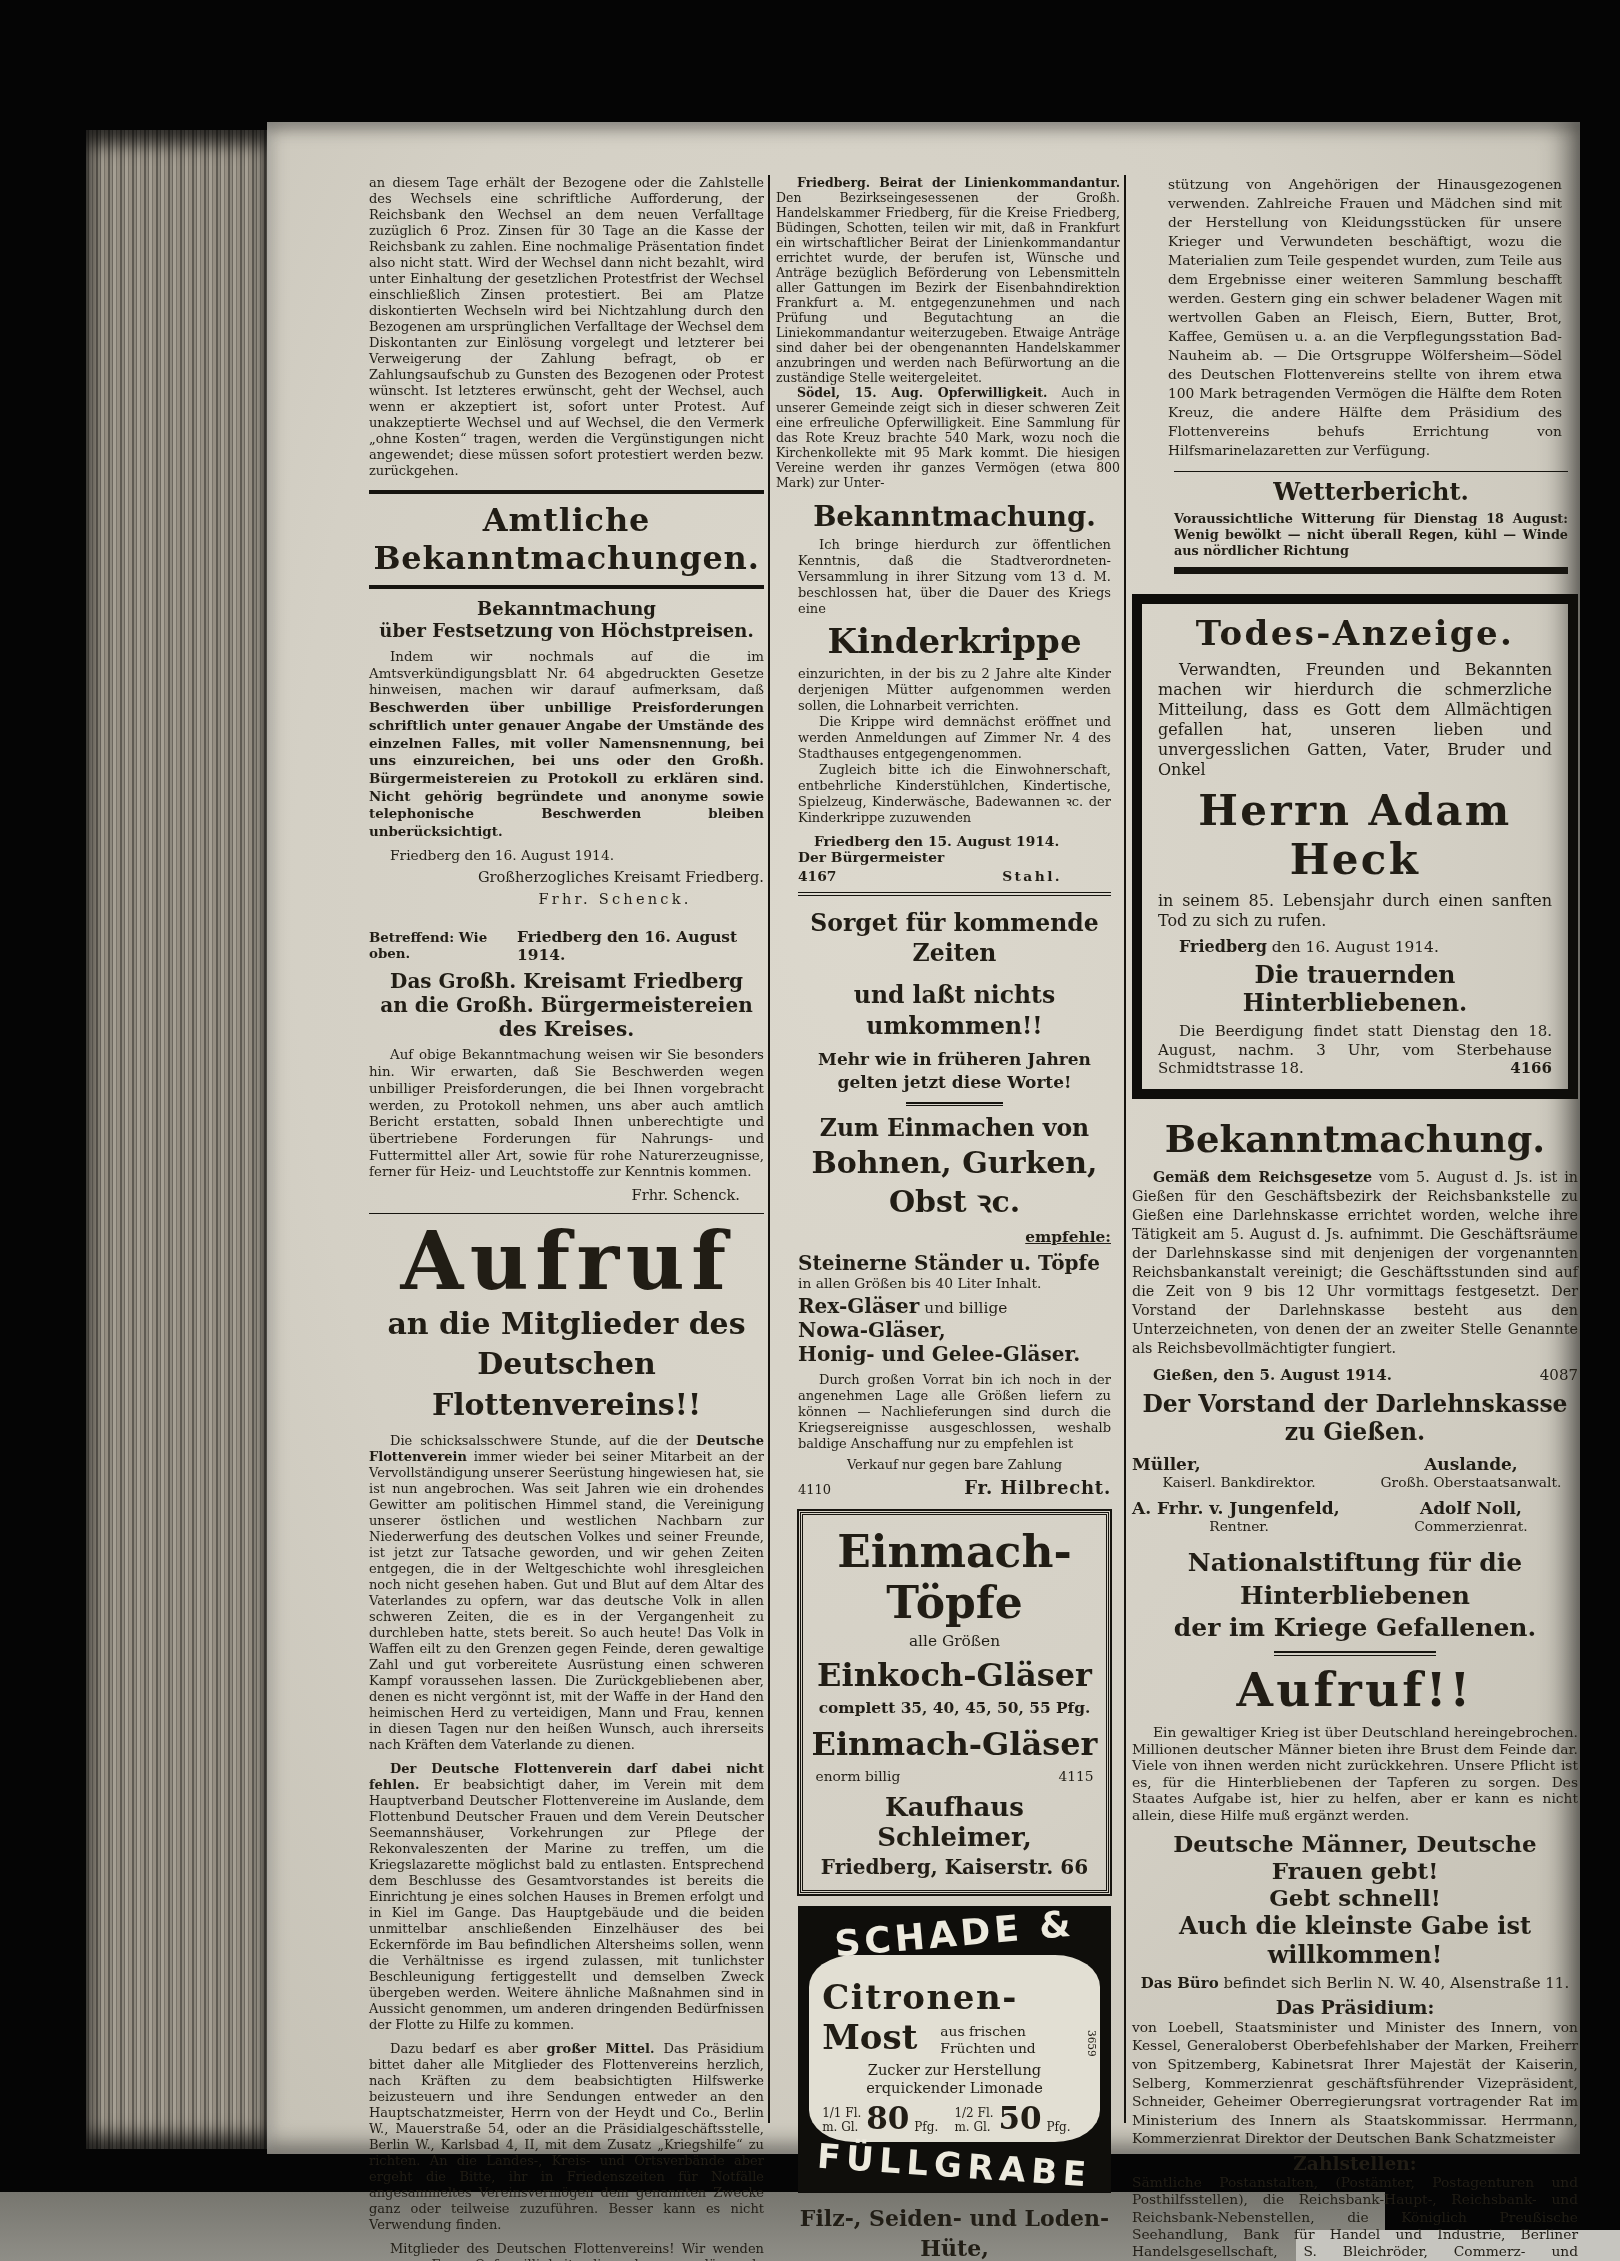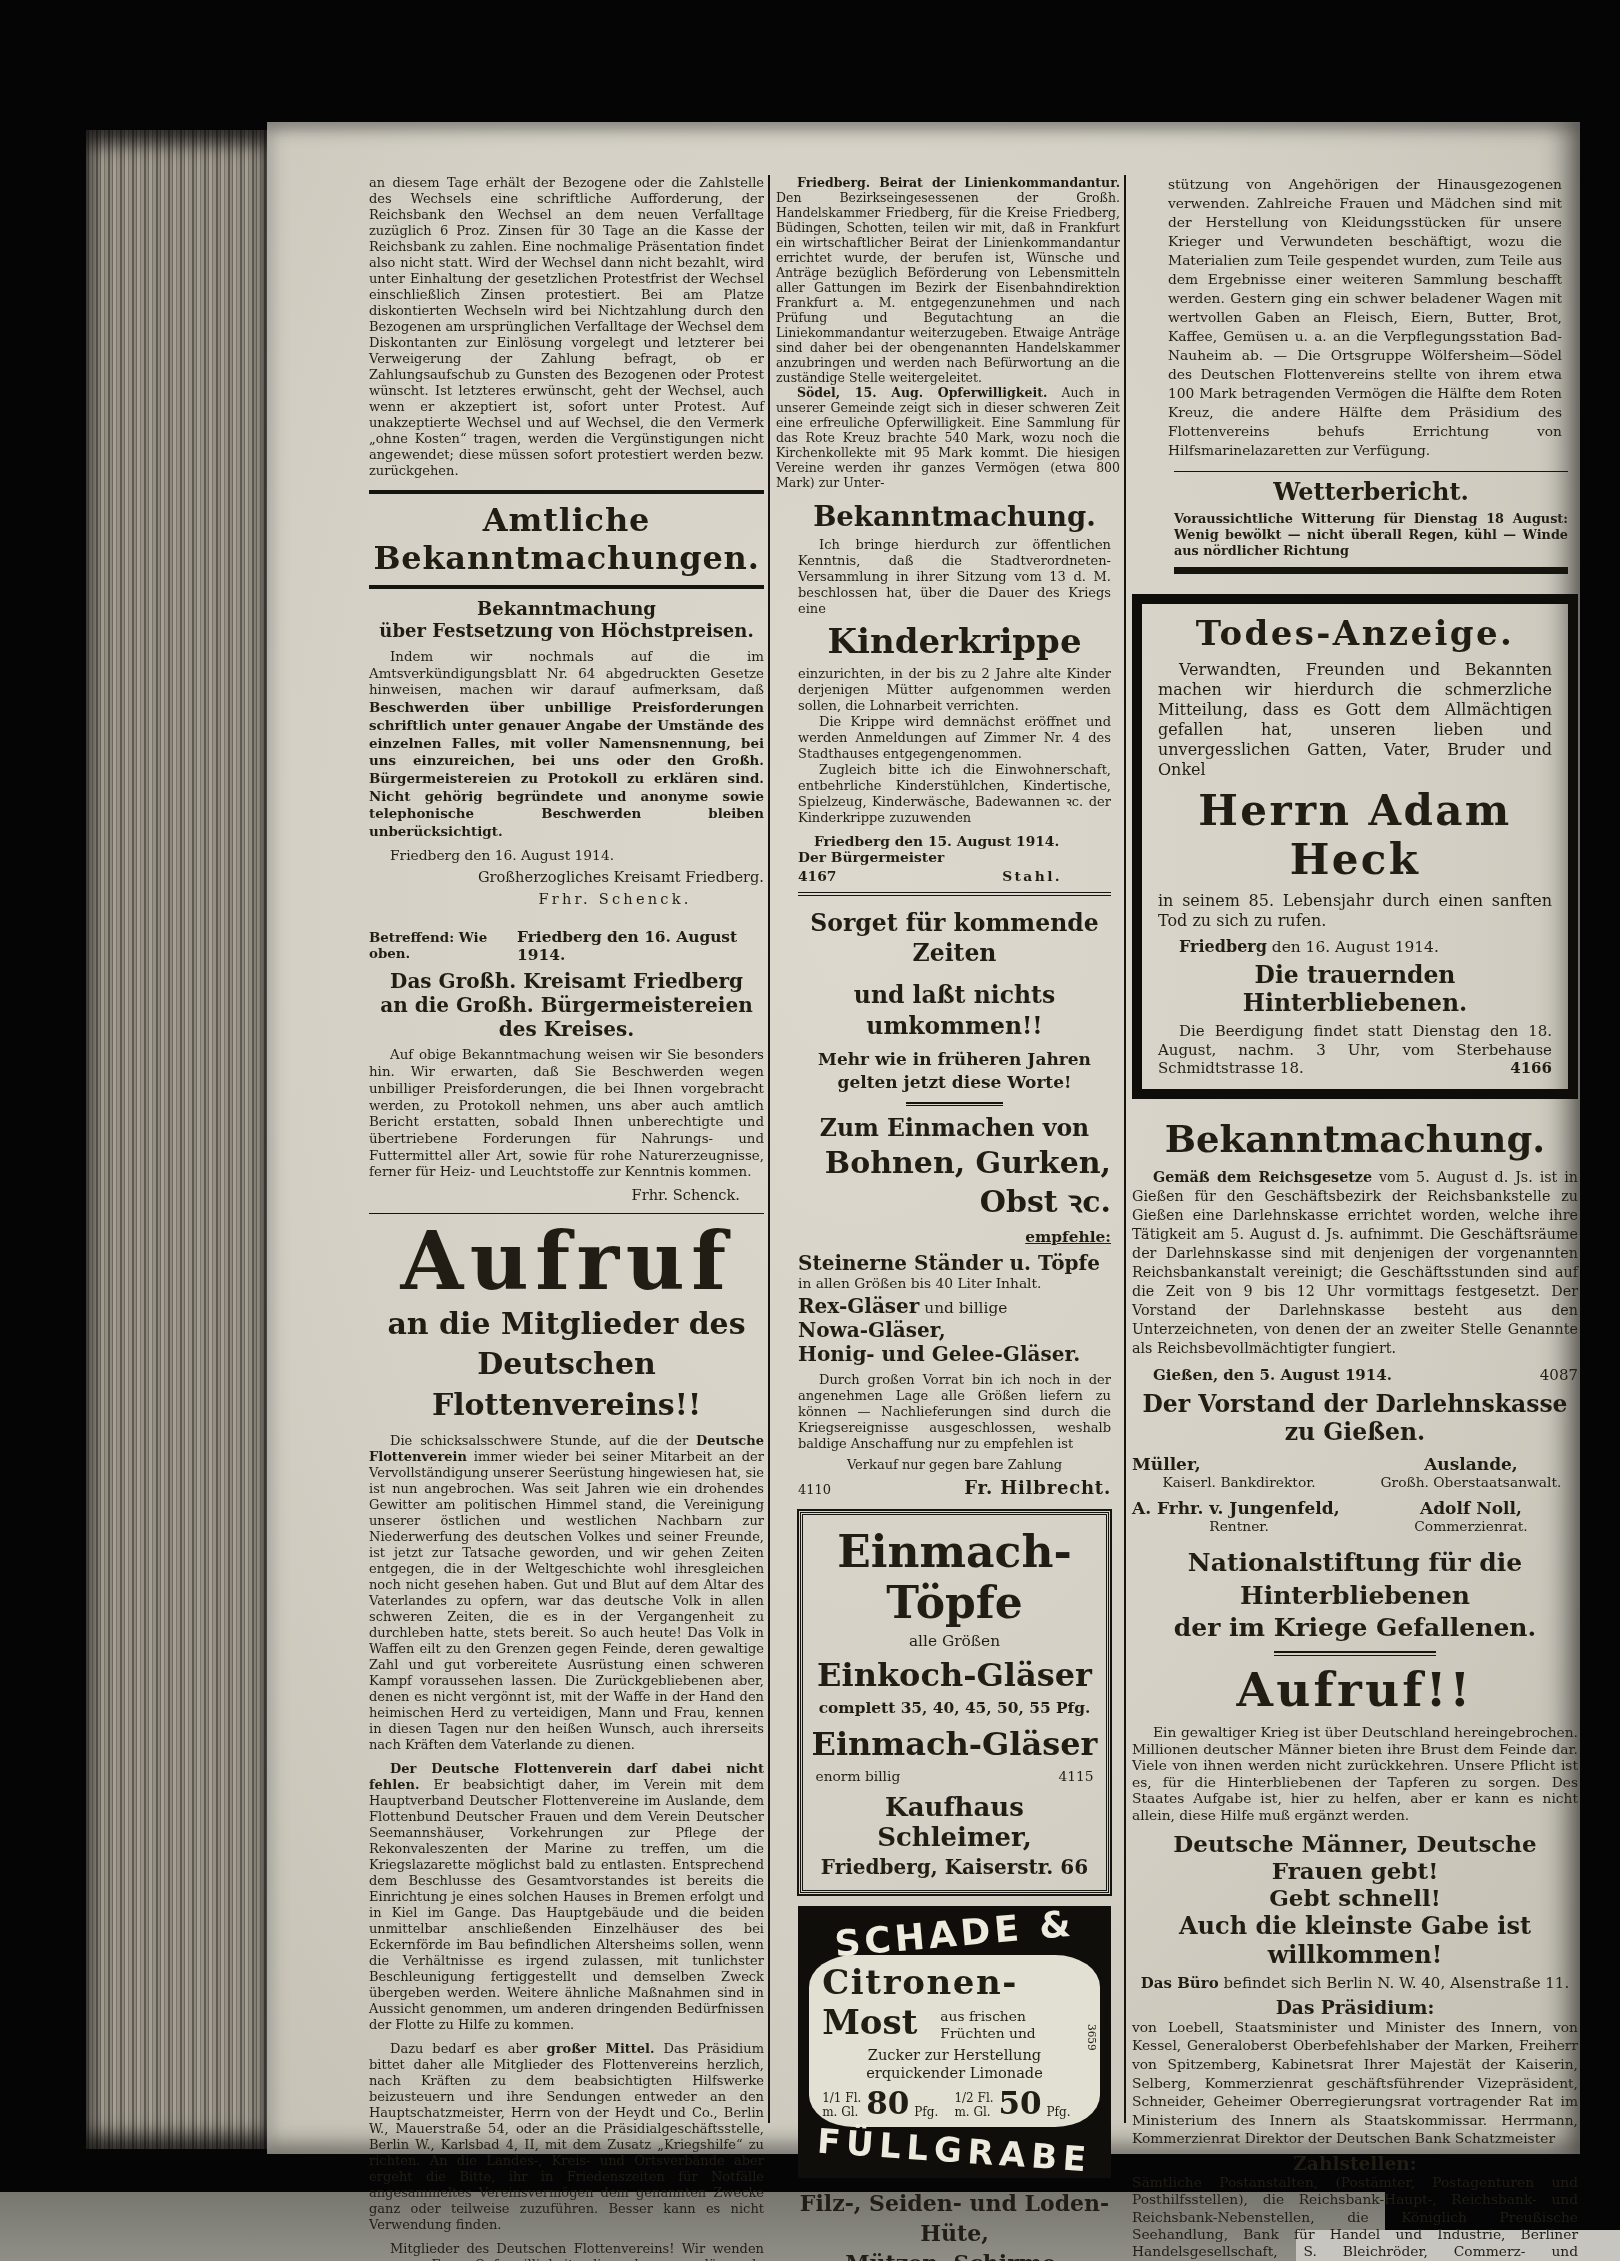--- a/index.html
+++ b/index.html
@@ -61,35 +61,35 @@
   
   .c2wrap{margin-left:22px;width:313px;}
   .hrdbl{border:0;border-top:1.6px solid #16140f;border-bottom:0.8px solid #16140f;height:2.4px;margin:8px 0;}
   .krippe-title{font-size:27.5px;font-weight:bold;text-align:center;margin-top:9.7px;}
   .body16{font-size:13px;line-height:16px;}
   .kinderkrippe{font-size:34px;font-weight:bold;text-align:center;margin:4.9px 0;}
   .sorget{font-size:23.5px;font-weight:bold;text-align:center;line-height:1.3;margin-top:11.3px;}
   .sorget2{font-size:17px;font-weight:bold;text-align:center;line-height:1.35;margin-top:6.5px;}
   .minidbl{width:97px;margin:8px auto;border-top:2.4px solid #16140f;border-bottom:0.8px solid #16140f;height:1.6px;}
   .zum{font-size:23.5px;font-weight:bold;text-align:center;}
-  .bohnen{font-size:30px;font-weight:bold;text-align:right;margin-top:3.2px;}
+  .bohnen{font-size:30px;font-weight:bold;text-align:center;margin-top:3.2px;}
   .empf{font-size:15.4px;font-weight:bold;text-align:right;margin-top:6.5px;text-decoration:underline;}
   .item-b{font-size:20px;font-weight:bold;}
   .item-n{font-size:13.8px;}
   .einbox{border:3.2px double #16140f;outline:2.4px solid #16140f;outline-offset:1.6px;margin:14.6px 1.6px 0;padding:11.3px 8px;text-align:center;}
   .einbox .h1{font-size:44px;font-weight:bold;}
   .einbox .h2{font-size:15.4px;margin:3.2px 0 6.5px;}
   .einbox .h3{font-size:32px;font-weight:bold;}
   .einbox .pf{font-size:15.4px;font-weight:bold;margin:4.9px 0 8px;}
   .einbox .row{display:flex;justify-content:space-between;font-size:13.8px;margin:4.9px 4.9px 8px;}
   .einbox .kh{font-size:26px;font-weight:bold;}
   .einbox .fb{font-size:20px;font-weight:bold;margin-top:3.2px;}
   .schade{background:#0f0e0b;margin-top:13px;padding:6.5px 8px 8px;position:relative;}
   .schade .top{color:#ece9dd;font-family:"DejaVu Sans",sans-serif;font-size:36px;font-weight:bold;letter-spacing:4px;text-align:center;transform:rotate(-5deg);}
-  .schade .panel{background:#e2dfd3;border-radius:45px/32px;margin:1.6px 3.2px;padding:7px 13px 8px;position:relative;}
+  .schade .panel{background:#e2dfd3;border-radius:45px/32px;margin:1.6px 3.2px;padding:22px 13px 8px;position:relative;}
   .schade .cit{font-size:34px;font-weight:bold;letter-spacing:1.6px;}
   .schade .mostrow{display:flex;align-items:flex-end;gap:23px;}
   .schade .most{font-size:34px;font-weight:bold;}
   .schade .aus{font-size:13.8px;line-height:17px;}
   .schade .zucker{font-size:14.6px;line-height:18.6px;text-align:center;margin-top:3.2px;}
   .schade .prices{display:flex;align-items:flex-end;gap:4.9px;margin-top:4.9px;font-size:12px;}
   .schade .big{font-size:31px;font-weight:bold;line-height:1;}
   .schade .nr{position:absolute;right:1.6px;top:40%;writing-mode:vertical-rl;font-size:10.5px;}
   .schade .bot{color:#ece9dd;font-family:"DejaVu Sans",sans-serif;font-size:34px;font-weight:bold;letter-spacing:5.7px;text-align:center;transform:rotate(4deg);margin-top:3.2px;}
   .filz{font-size:22px;font-weight:bold;text-align:center;line-height:1.35;margin-top:11.3px;}

